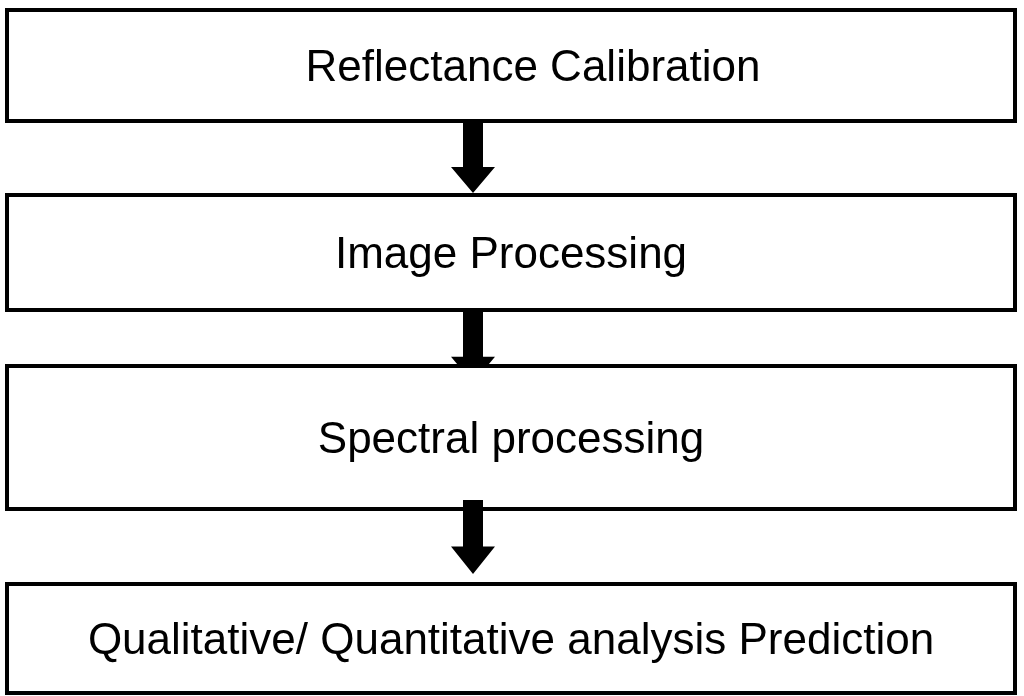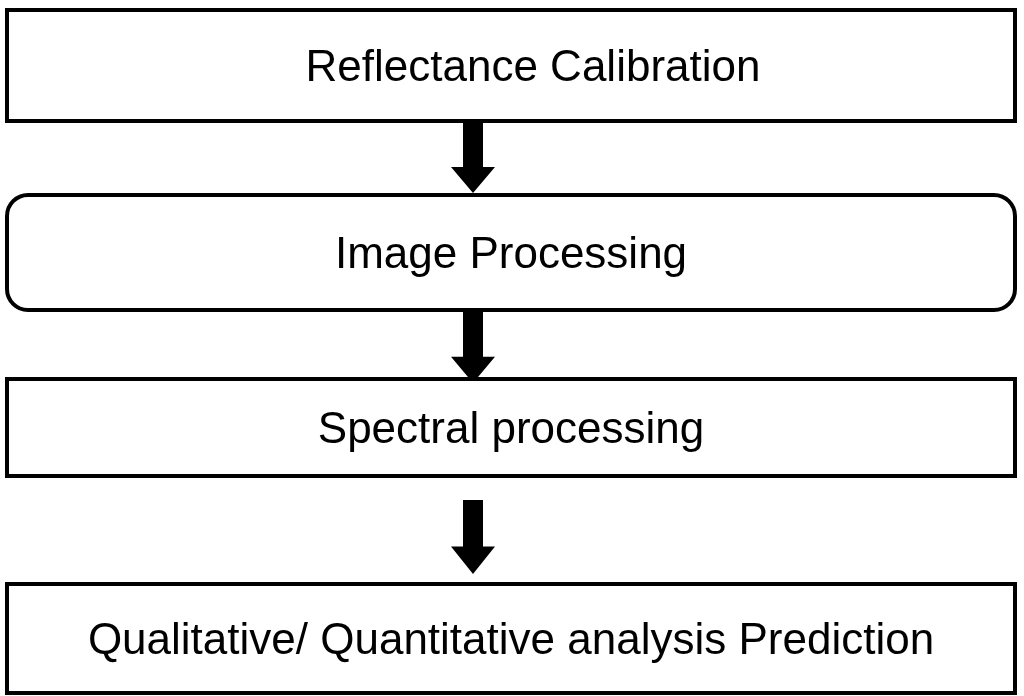--- a/index.html
+++ b/index.html
@@ -27,22 +27,22 @@
     justify-content: center;
   }
   .flow-box .box-label {
     font-size: 44px;
     line-height: 1;
     color: #000000;
     white-space: nowrap;
     text-align: center;
   }
   #box-1 { top: 8px;   height: 115px; padding-left: 44px; }
-  #box-2 { top: 193px; height: 119px; border-radius: 23px; }
-  #box-3 { top: 377px; height: 101px; }
+  #box-2 { top: 193px; height: 119px; }
+  #box-3 { top: 364px; height: 147px; }
   #box-4 { top: 574px; height: 113px; margin-top: 8px; }
 
   .down-arrow {
     position: absolute;
     left: 451px;
     width: 44px;
     display: block;
   }
   #arrow-1 { top: 123px; height: 70px; }
   #arrow-2 { top: 312px; height: 71px; }

